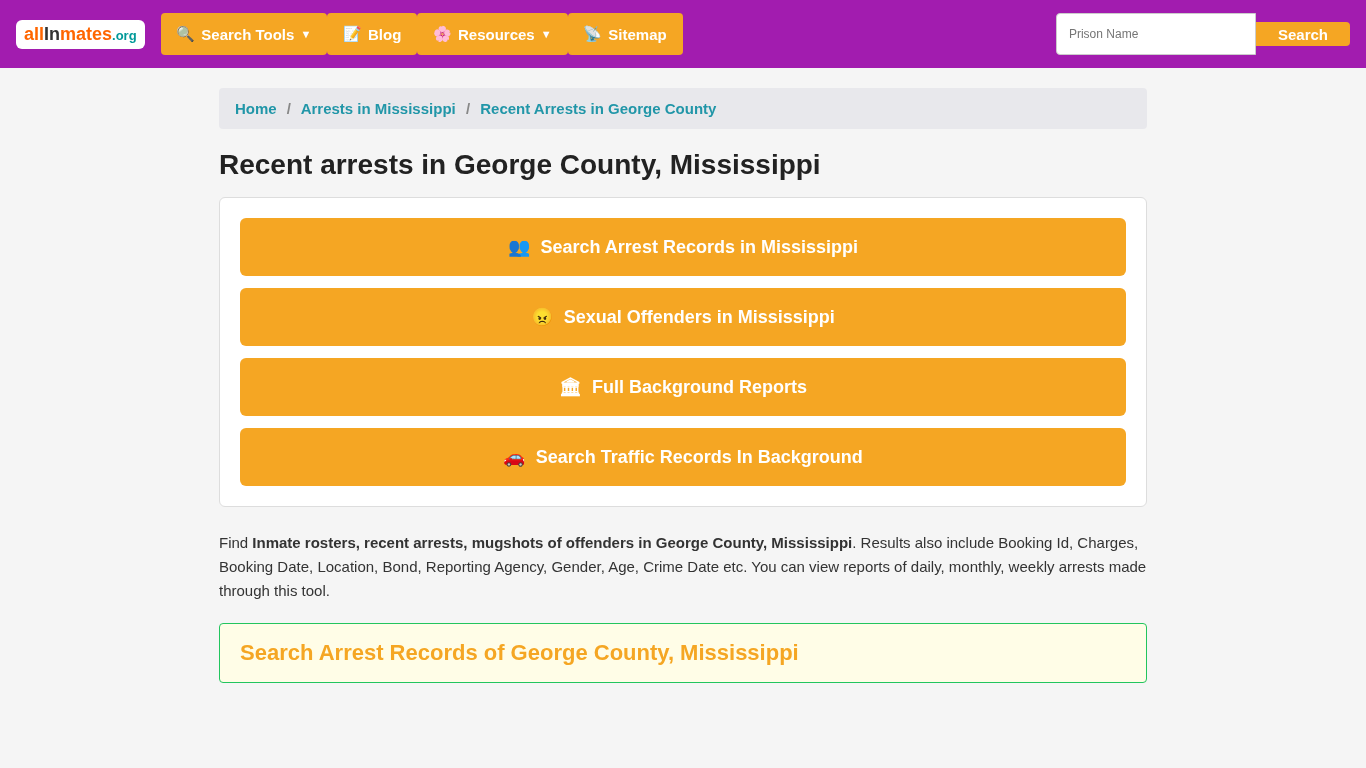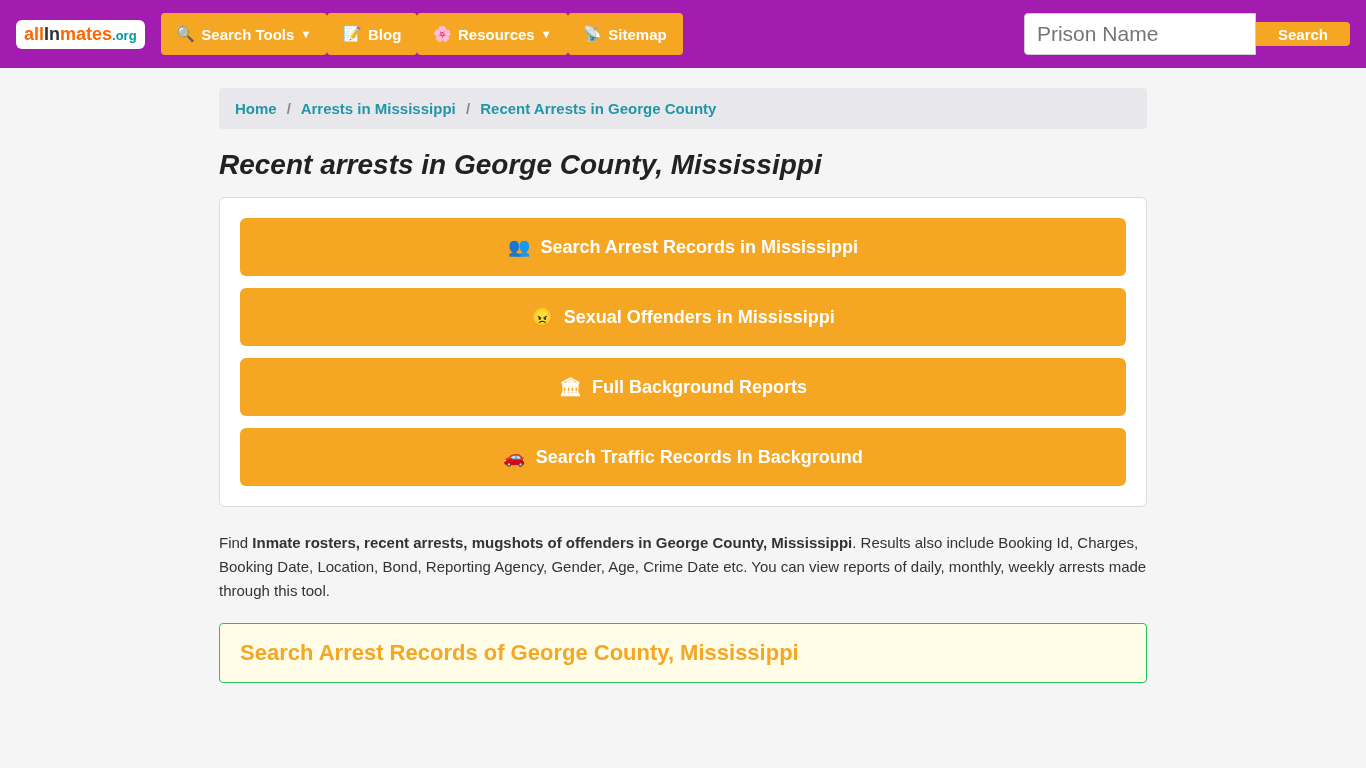--- a/index.html
+++ b/index.html
@@ -50,24 +50,24 @@
     .nav-spacer { flex: 1; }
 
     .search-bar {
       display: flex;
       align-items: center;
       gap: 0;
     }
     .search-input {
       height: 42px;
       padding: 0 12px;
-      font-size: 21px;
+      font-size: 12px;
       border: 1px solid #ccc;
       border-radius: 4px 0 0 4px;
-      width: 232px;
+      width: 200px;
       outline: none;
     }
     .search-btn {
       background: #f5a623;
       border: none;
       border-radius: 0 4px 4px 0;
       color: #fff;
       font-size: 15px;
       font-weight: bold;
       padding: 0 22px;
@@ -96,21 +96,20 @@
       text-decoration: none;
     }
     .breadcrumb .sep { color: #888; margin: 0 6px; }
 
     
     .page-title {
       font-size: 28px;
       font-weight: bold;
       color: #222;
       margin-bottom: 16px;
-      font-style: italic;
     }
 
     
     .card {
       background: #fff;
       border: 1px solid #ddd;
       border-radius: 6px;
       padding: 20px;
       margin-bottom: 24px;
       display: flex;

